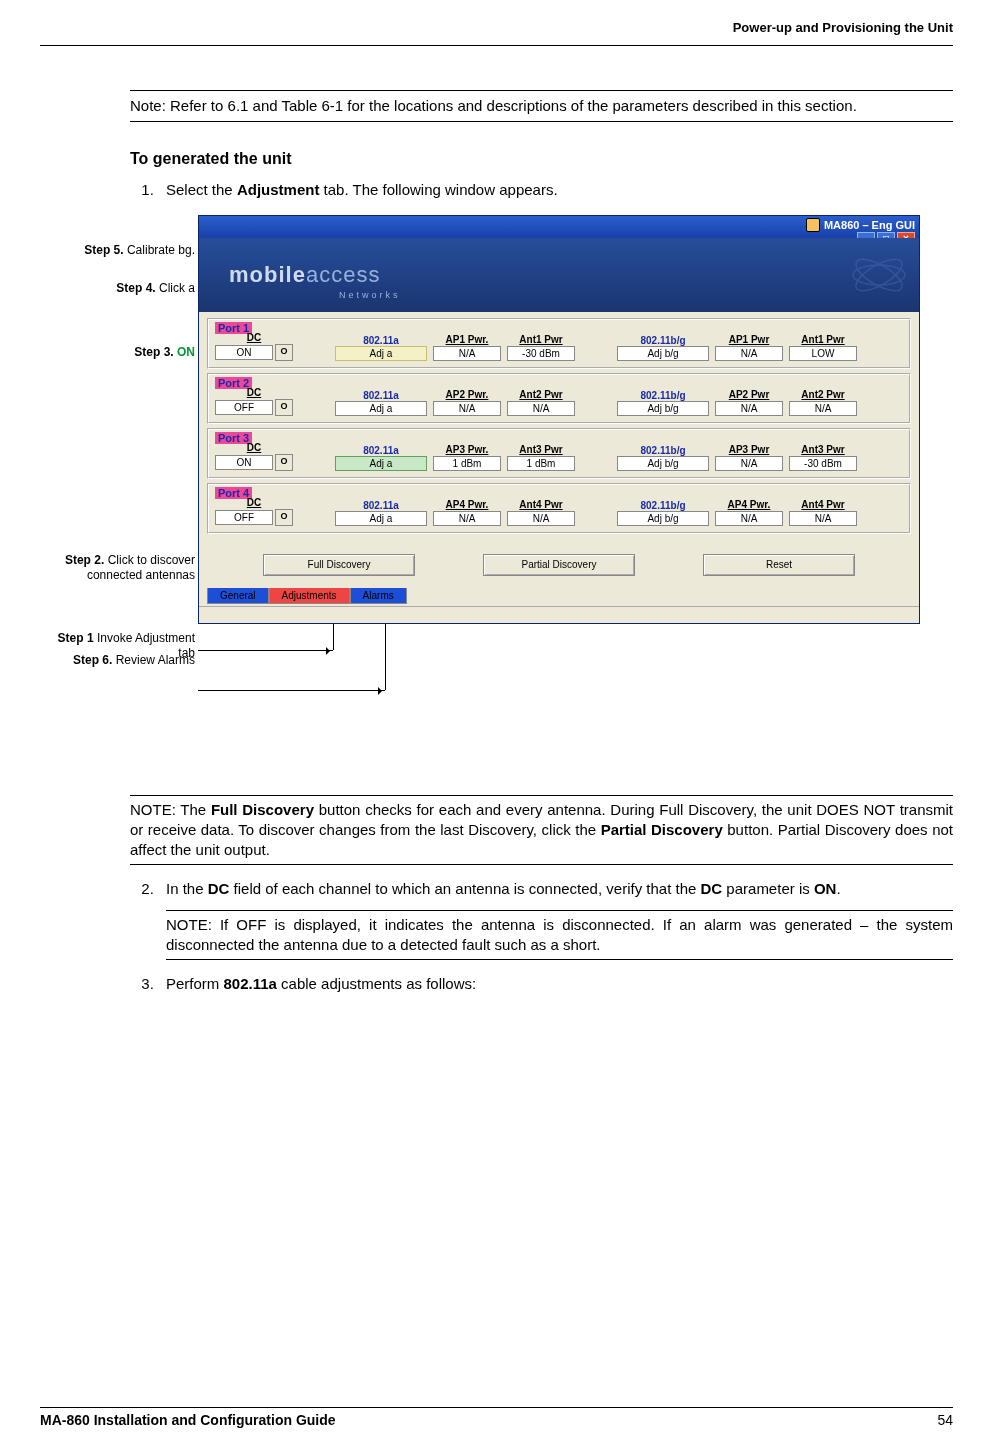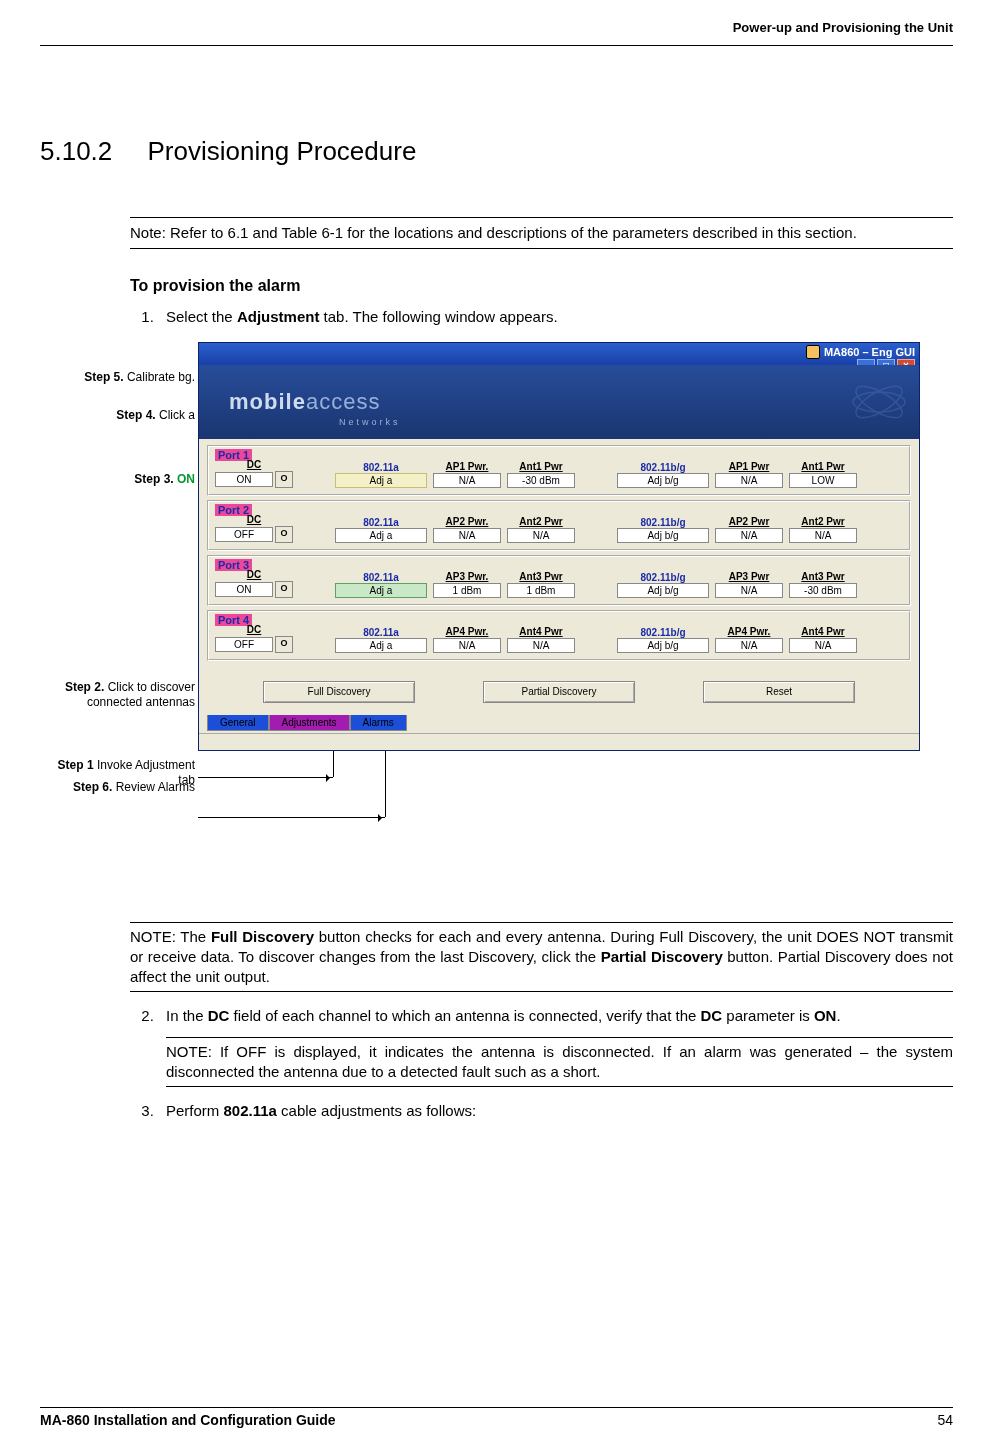--- a/index.html
+++ b/index.html
@@ -254,21 +254,21 @@
     border: 1px solid #888;
     border-top: none;
     background: #1d4ed8;
     font-size: 10px;
     padding: 2px 12px;
     margin-right: 0px;
     position: relative;
     top: 0px;
   }
   .tab.active {
-    background: #a21caf;
+    background: #ef4444;
     font-weight: normal;
     border-top: none;
   }
   .status-bar {
     border-top: 1px solid #aaa;
     height: 16px;
     background: #ece9d8;
   }
 
   
@@ -326,29 +326,25 @@
   .footer .left { font-weight: bold; }
 </style>
 </head>
 <body>
 
 <div class="page">
 
   <div class="header-text">Power-up and Provisioning the Unit</div>
   <div class="header-line"></div>
 
-  <h2 class="section-heading">
-    <span class="num">5.10.2</span>
-    <span>Provisioning Procedure</span>
-  </h2>
 
   <div class="content-block">
     <div class="note-box">Note: Refer to 6.1 and Table 6-1 for the locations and descriptions of the parameters described in this section.</div>
 
-    <div class="sub-heading">To provision the alarm</div>
+    <div class="sub-heading">To generated the unit</div>
 
     <ol class="steps">
       <li>
         <span>Select the </span><span class="bold">Adjustment</span><span> tab. The following window appears.</span>
       </li>
     </ol>
   </div>
 
   <div class="figure-zone">
 

